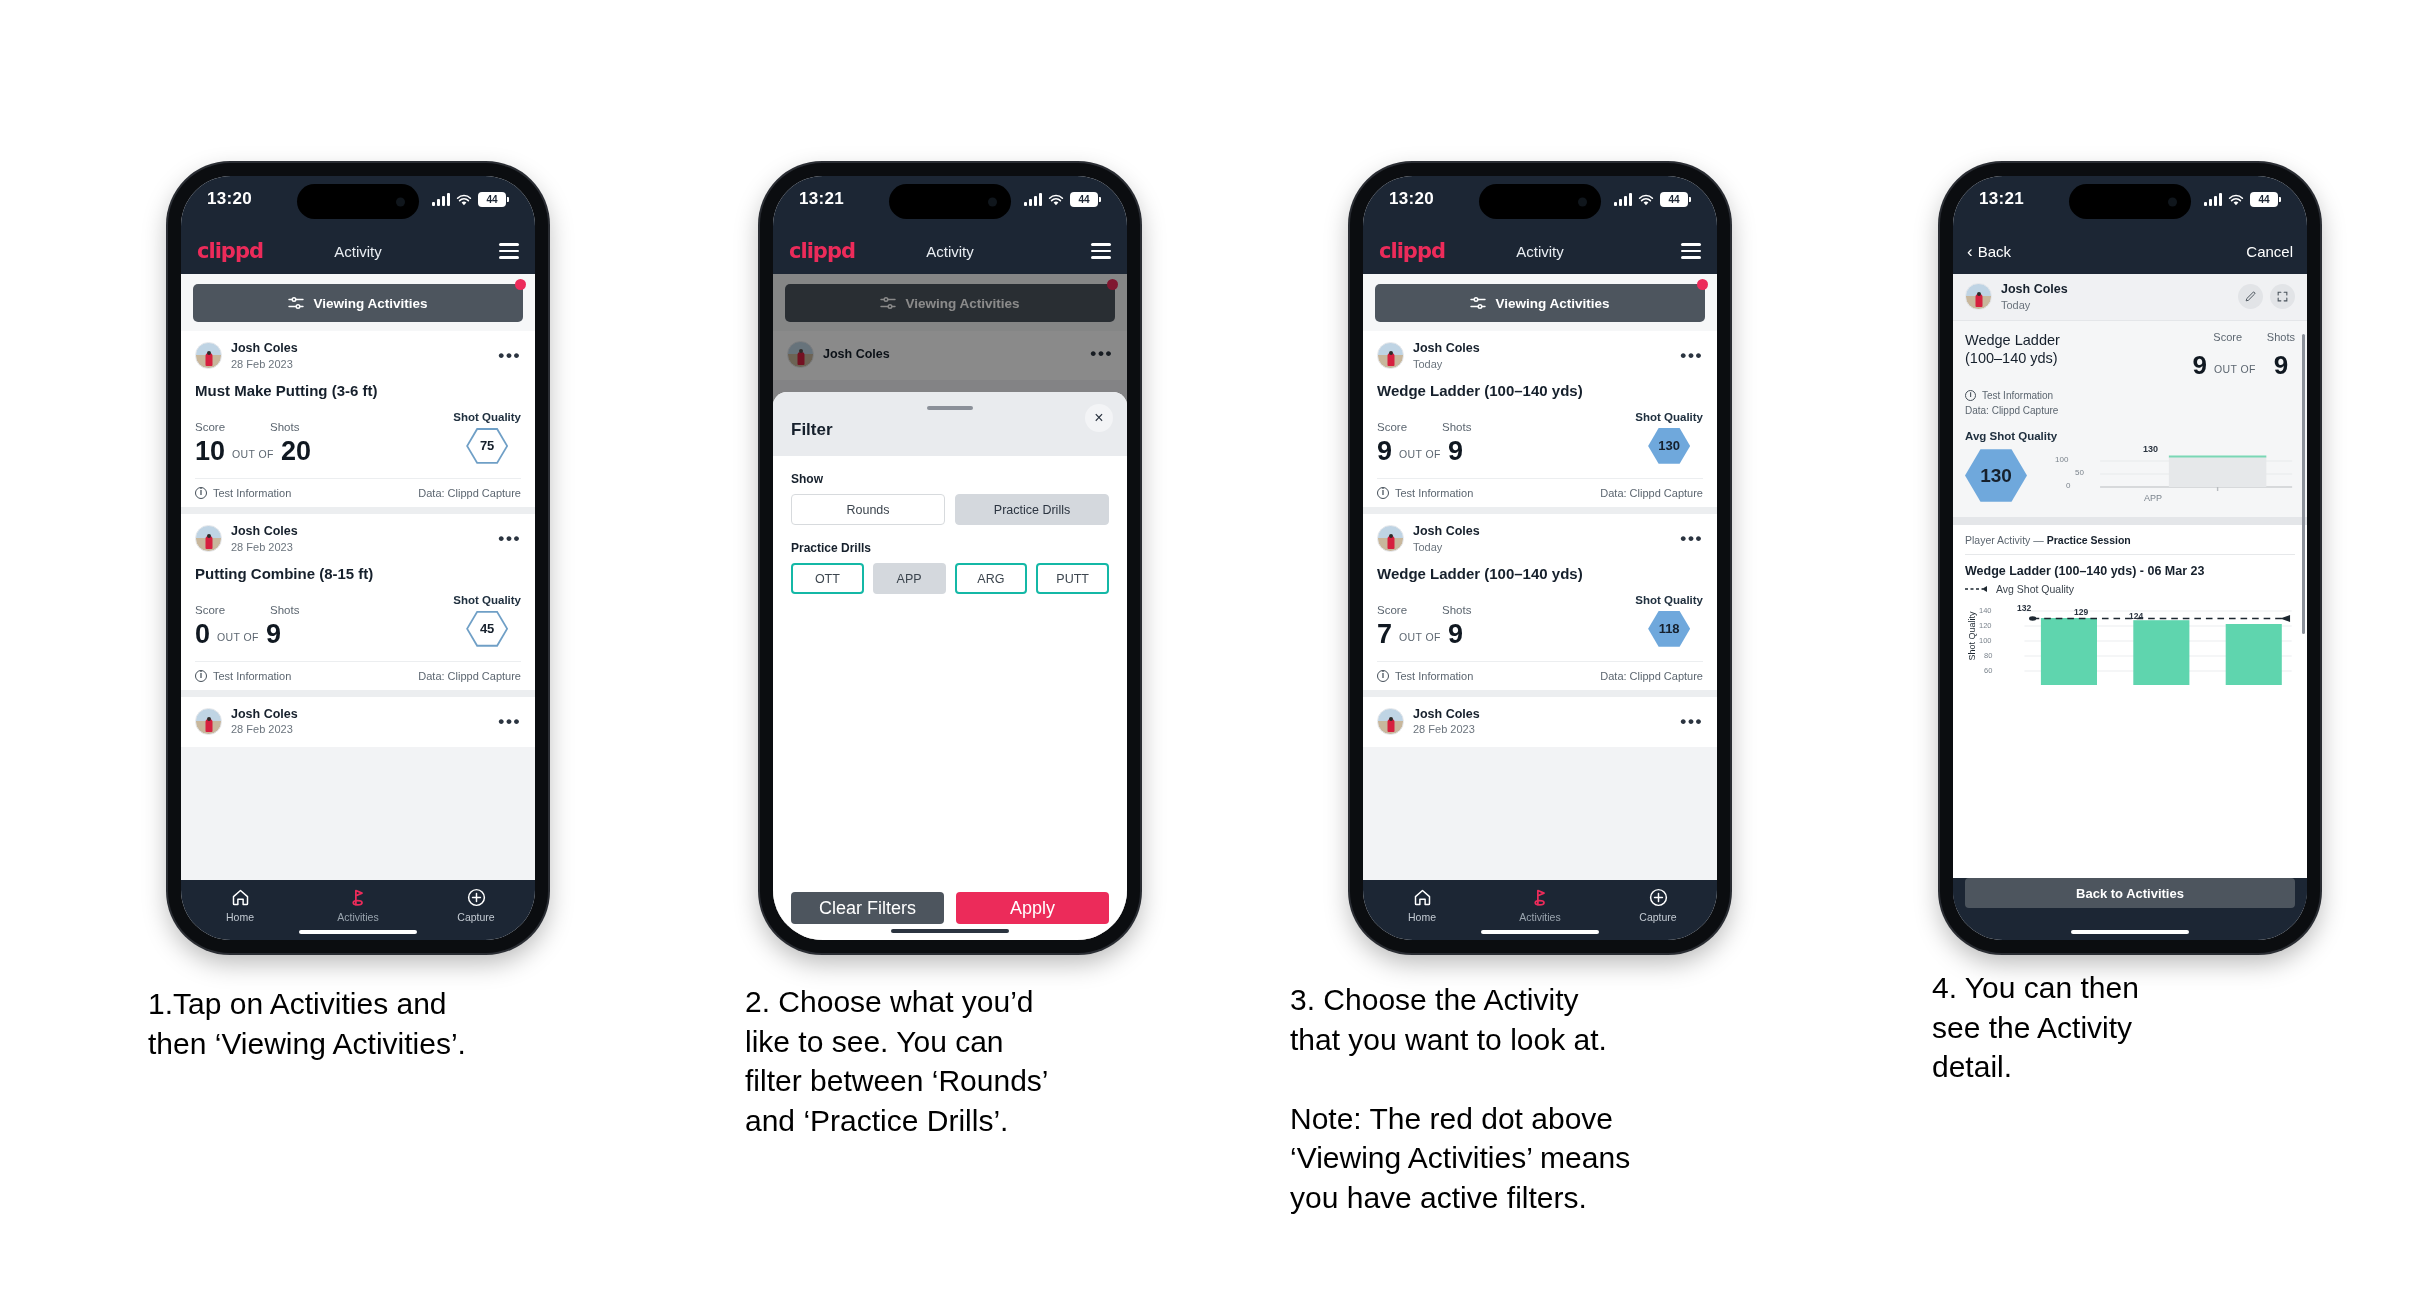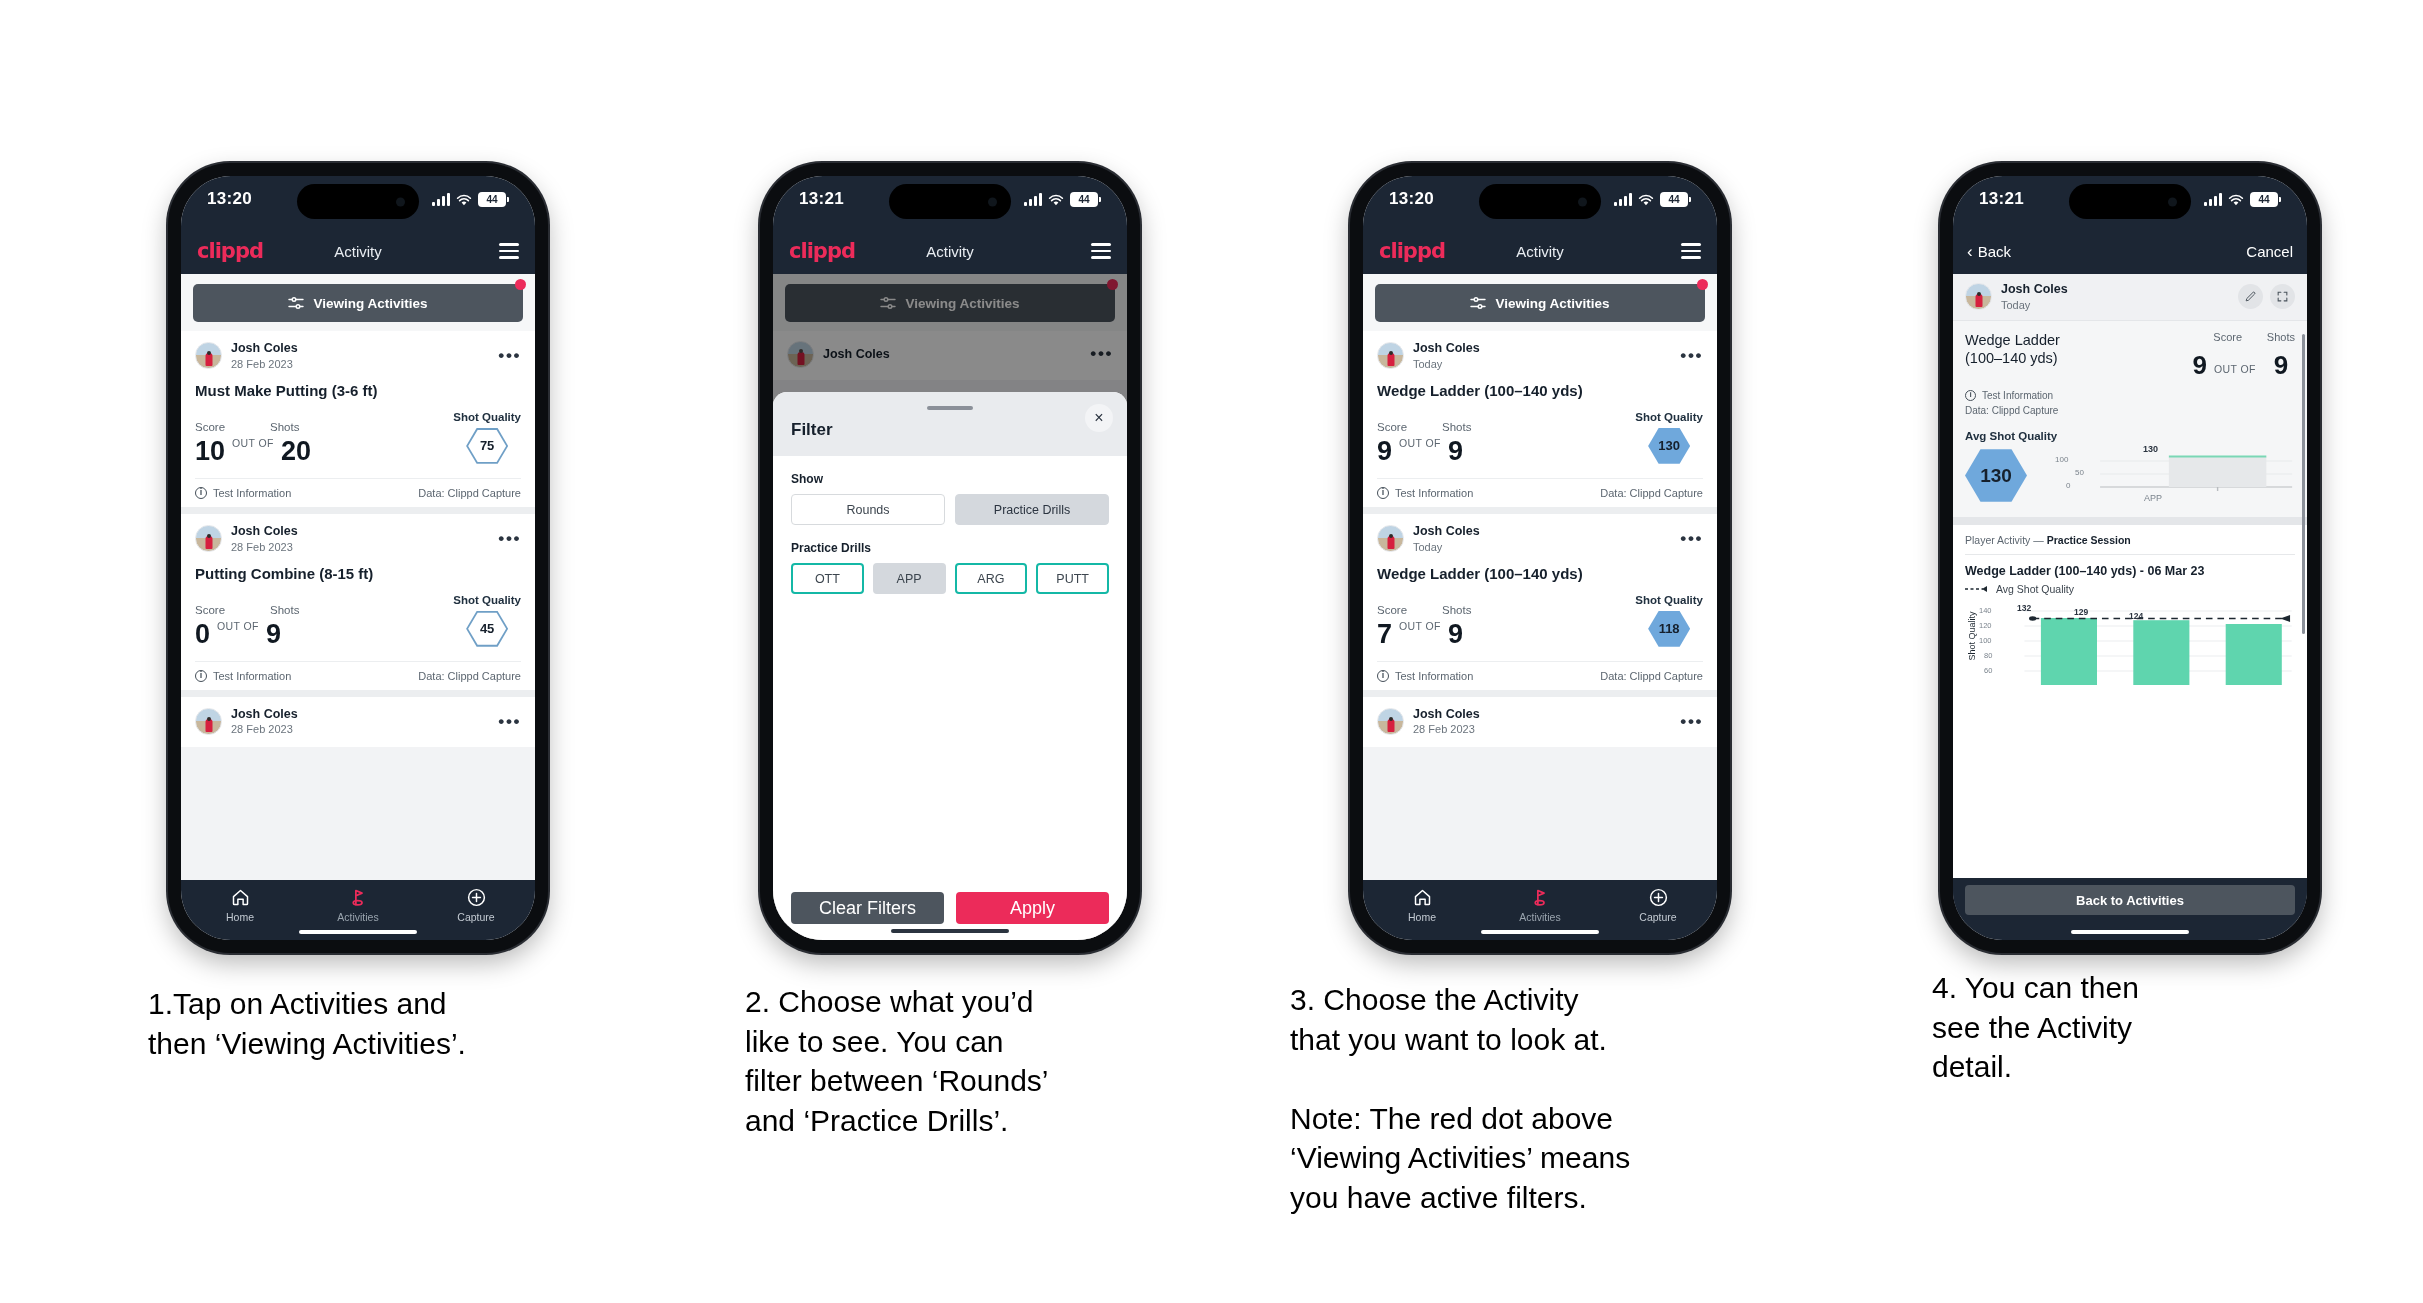--- a/index.html
+++ b/index.html
@@ -117,21 +117,21 @@
     width:4px;height:4px;border-radius:50%;background:#2f2a28; z-index:2;
   }
   .chname { font-size:12.5px; font-weight:700; color:#16202c; line-height:1.25;}
   .chdate { font-size:11px; color:#6b747d; line-height:1.3;}
   .dots { margin-left:auto; color:#2b3440; font-size:17px; letter-spacing:1.6px; line-height:.6; font-weight:900;}
   .card-title { font-size:15px; font-weight:700; color:#16202c; margin-top:11px; }
   .metrics { display:flex; align-items:flex-end; margin-top:12px; position:relative; padding-bottom:2px;}
   .m-lab { font-size:11.5px; color:#5c6670; }
   .m-big { font-size:27px; font-weight:700; color:#101821; line-height:1.05; }
   .m-outof { font-size:10.5px; color:#5c6670; font-weight:400; margin:0 7px 5px 7px; letter-spacing:.4px;}
-  .m-row { display:flex; }
+  .m-row { display:flex; align-items:flex-end; }
   .sq { margin-left:auto; text-align:center; }
   .sq-lab { font-size:11.5px; color:#20303f; font-weight:600; margin-bottom:4px;}
   .hex {
     width:42px;height:38px; display:flex;align-items:center;justify-content:center;
     clip-path: polygon(25% 3%, 75% 3%, 100% 50%, 75% 97%, 25% 97%, 0% 50%);
     font-size:13px; font-weight:700; color:#16202c; margin:0 auto;
   }
   .hex.outline { background:#6f9fc6; }
   .hex.outline > span {
     width:38px;height:34px;background:#fff;
@@ -842,21 +842,21 @@
             <div style="position:absolute;left:-18px;top:30px;font-size:9px;color:#1d2730;transform:rotate(-90deg);white-space:nowrap">Shot Quality</div>
             <div style="position:absolute;left:52px;top:2px;font-size:8.5px;font-weight:700;color:#2b3440">132</div>
             <div style="position:absolute;left:109px;top:6px;font-size:8.5px;font-weight:700;color:#2b3440">129</div>
             <div style="position:absolute;left:164px;top:10px;font-size:8.5px;font-weight:700;color:#2b3440">124</div>
           </div>
         </div>
 
         <div class="scrollbar"></div>
       </div>
 
-      <div class="tabbar" style="display:block;flex:0 0 62px;padding-top:7px">
+      <div class="tabbar" style="display:block;flex:0 0 62px;">
         <div class="p4-btn-wrap">
           <div class="p4-btn">Back to Activities</div>
         </div>
         <div class="homeind"></div>
       </div>
 
     </div>
   </div>
 
   <div class="caption" style="left:148px; top:984px; width:530px;">1.Tap on Activities and

